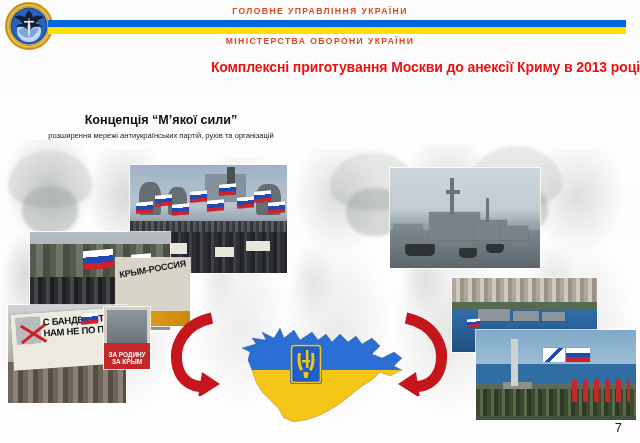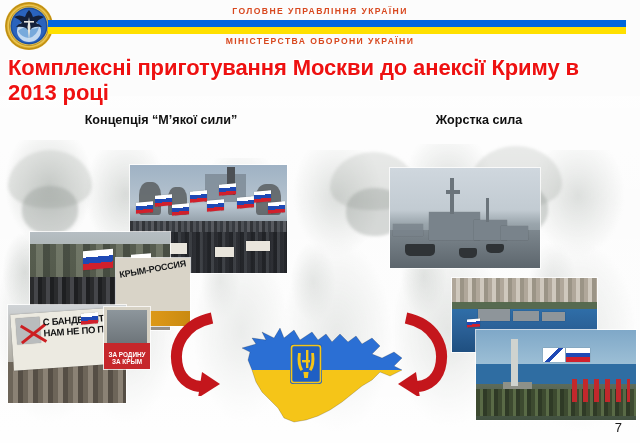--- a/index.html
+++ b/index.html
@@ -64,23 +64,23 @@
     position: absolute; left: 48px; top: 20px; width: 578px; height: 7px;
     background: #0066dd;
   }
   .flagbar-yellow {
     position: absolute; left: 48px; top: 27px; width: 578px; height: 7px;
     background: #ffe000;
   }
 
   
   .title {
-    position: absolute; left: 8px; top: 55px; width: 624px;
-    text-align: left; color: #ee1111;
-    font-weight: 700; font-size: 22px; line-height: 25px;
+    position: absolute; left: 16px; top: 55px; width: 624px;
+    text-align: right; color: #ee1111;
+    font-weight: 700; font-size: 14px; line-height: 25px;
     letter-spacing: -0.1px;
     text-shadow:
       1px 1px 0 #ffffff, -1px 1px 0 #ffffff, 1px -1px 0 #ffffff, -1px -1px 0 #ffffff,
       0 2px 2px rgba(255,255,255,0.95);
   }
 
   
   .col { position: absolute; text-align: center; }
   .col-left  { left: 8px;  top: 112px; width: 306px; }
   .col-right { left: 326px; top: 112px; width: 306px; }
@@ -252,23 +252,23 @@
 
   <div class="hdr-line1">ГОЛОВНЕ  УПРАВЛІННЯ  УКРАЇНИ</div>
   <div class="flagbar-blue"></div>
   <div class="flagbar-yellow"></div>
   <div class="hdr-line2">МІНІСТЕРСТВА  ОБОРОНИ  УКРАЇНИ</div>
 
   <div class="title">Комплексні приготування Москви до анексії Криму в 2013 році</div>
 
   <div class="col col-left">
     <div class="col-title">Концепція “М’якої сили”</div>
+    <div class="col-sub">розширення мережі антиукраїнських партій, рухів та організацій</div>
   </div>
   <div class="col col-right">
-    <div class="col-title">Жорстка сила</div>
   </div>
 
   <div class="photo ph-rally-flags">
     <div class="rf-sky"></div>
     <div class="rf-bldg"></div>
     <div class="rf-statue"></div>
     <div class="rf-tree" style="left:6%;  top:16%; width:14%; height:30%;"></div>
     <div class="rf-tree" style="left:24%; top:20%; width:12%; height:26%;"></div>
     <div class="rf-tree" style="left:80%; top:18%; width:16%; height:28%;"></div>
     <div class="flag-ru" style="left:4%;  top:34%;"></div>

